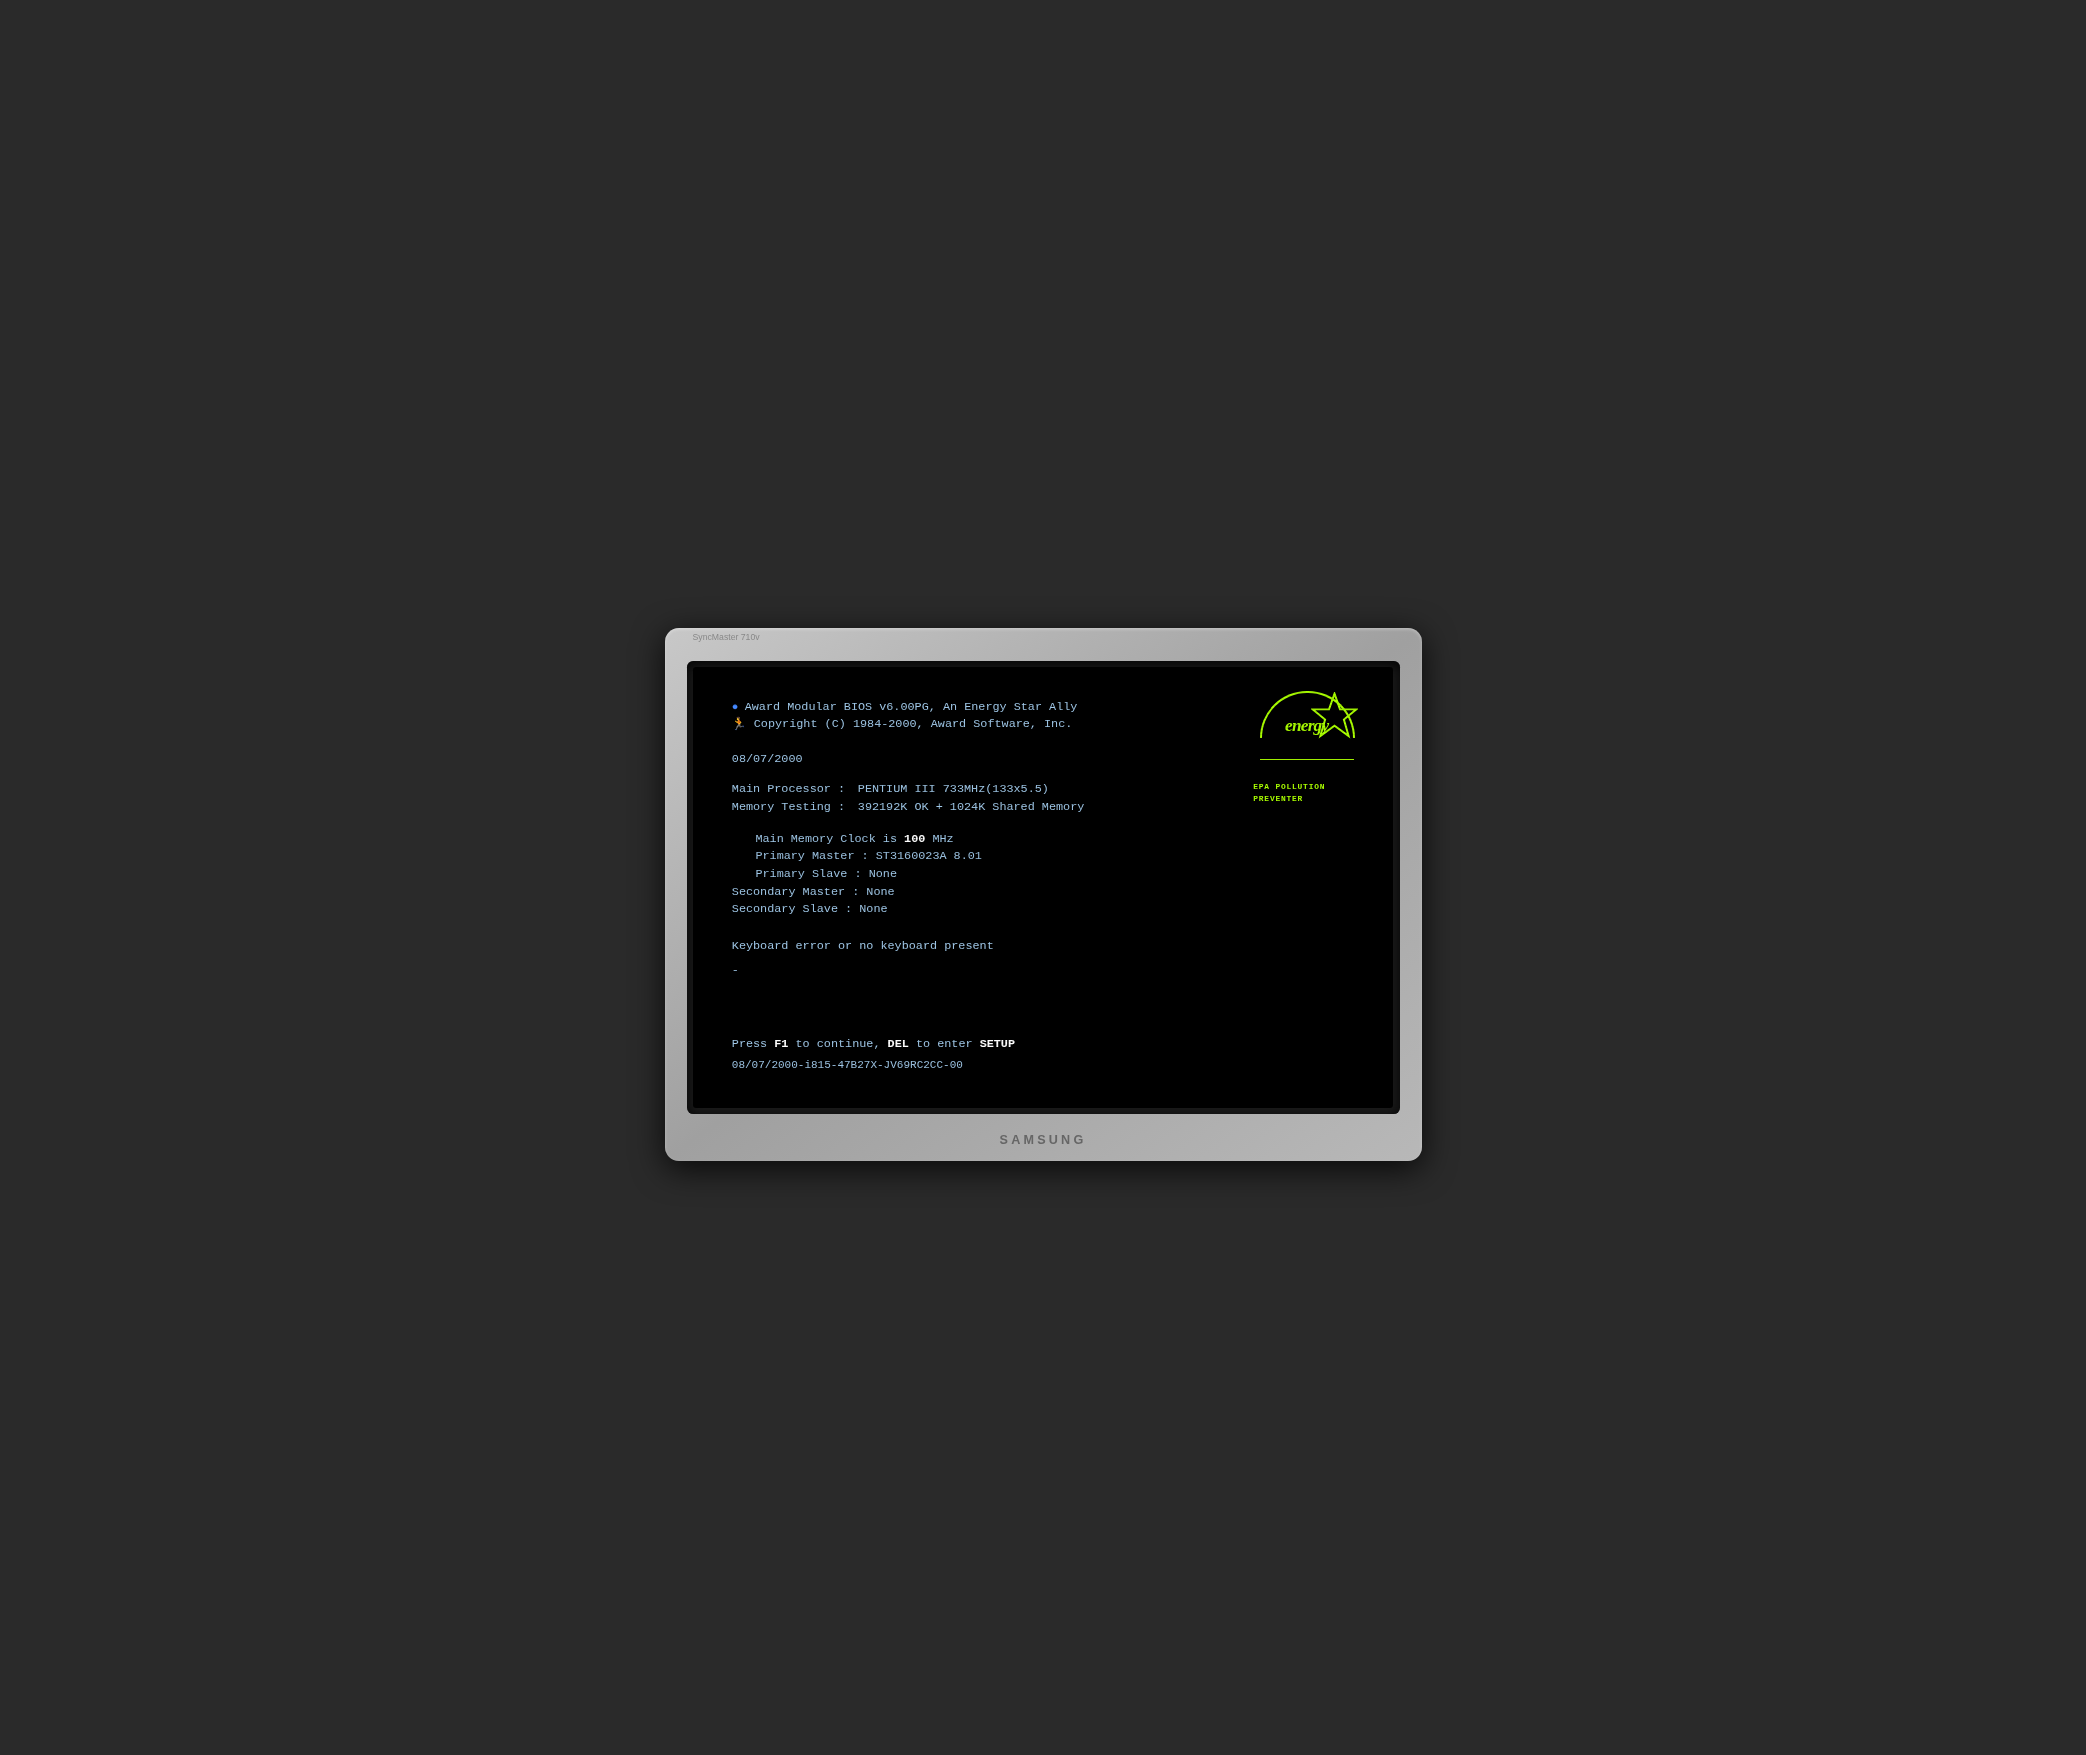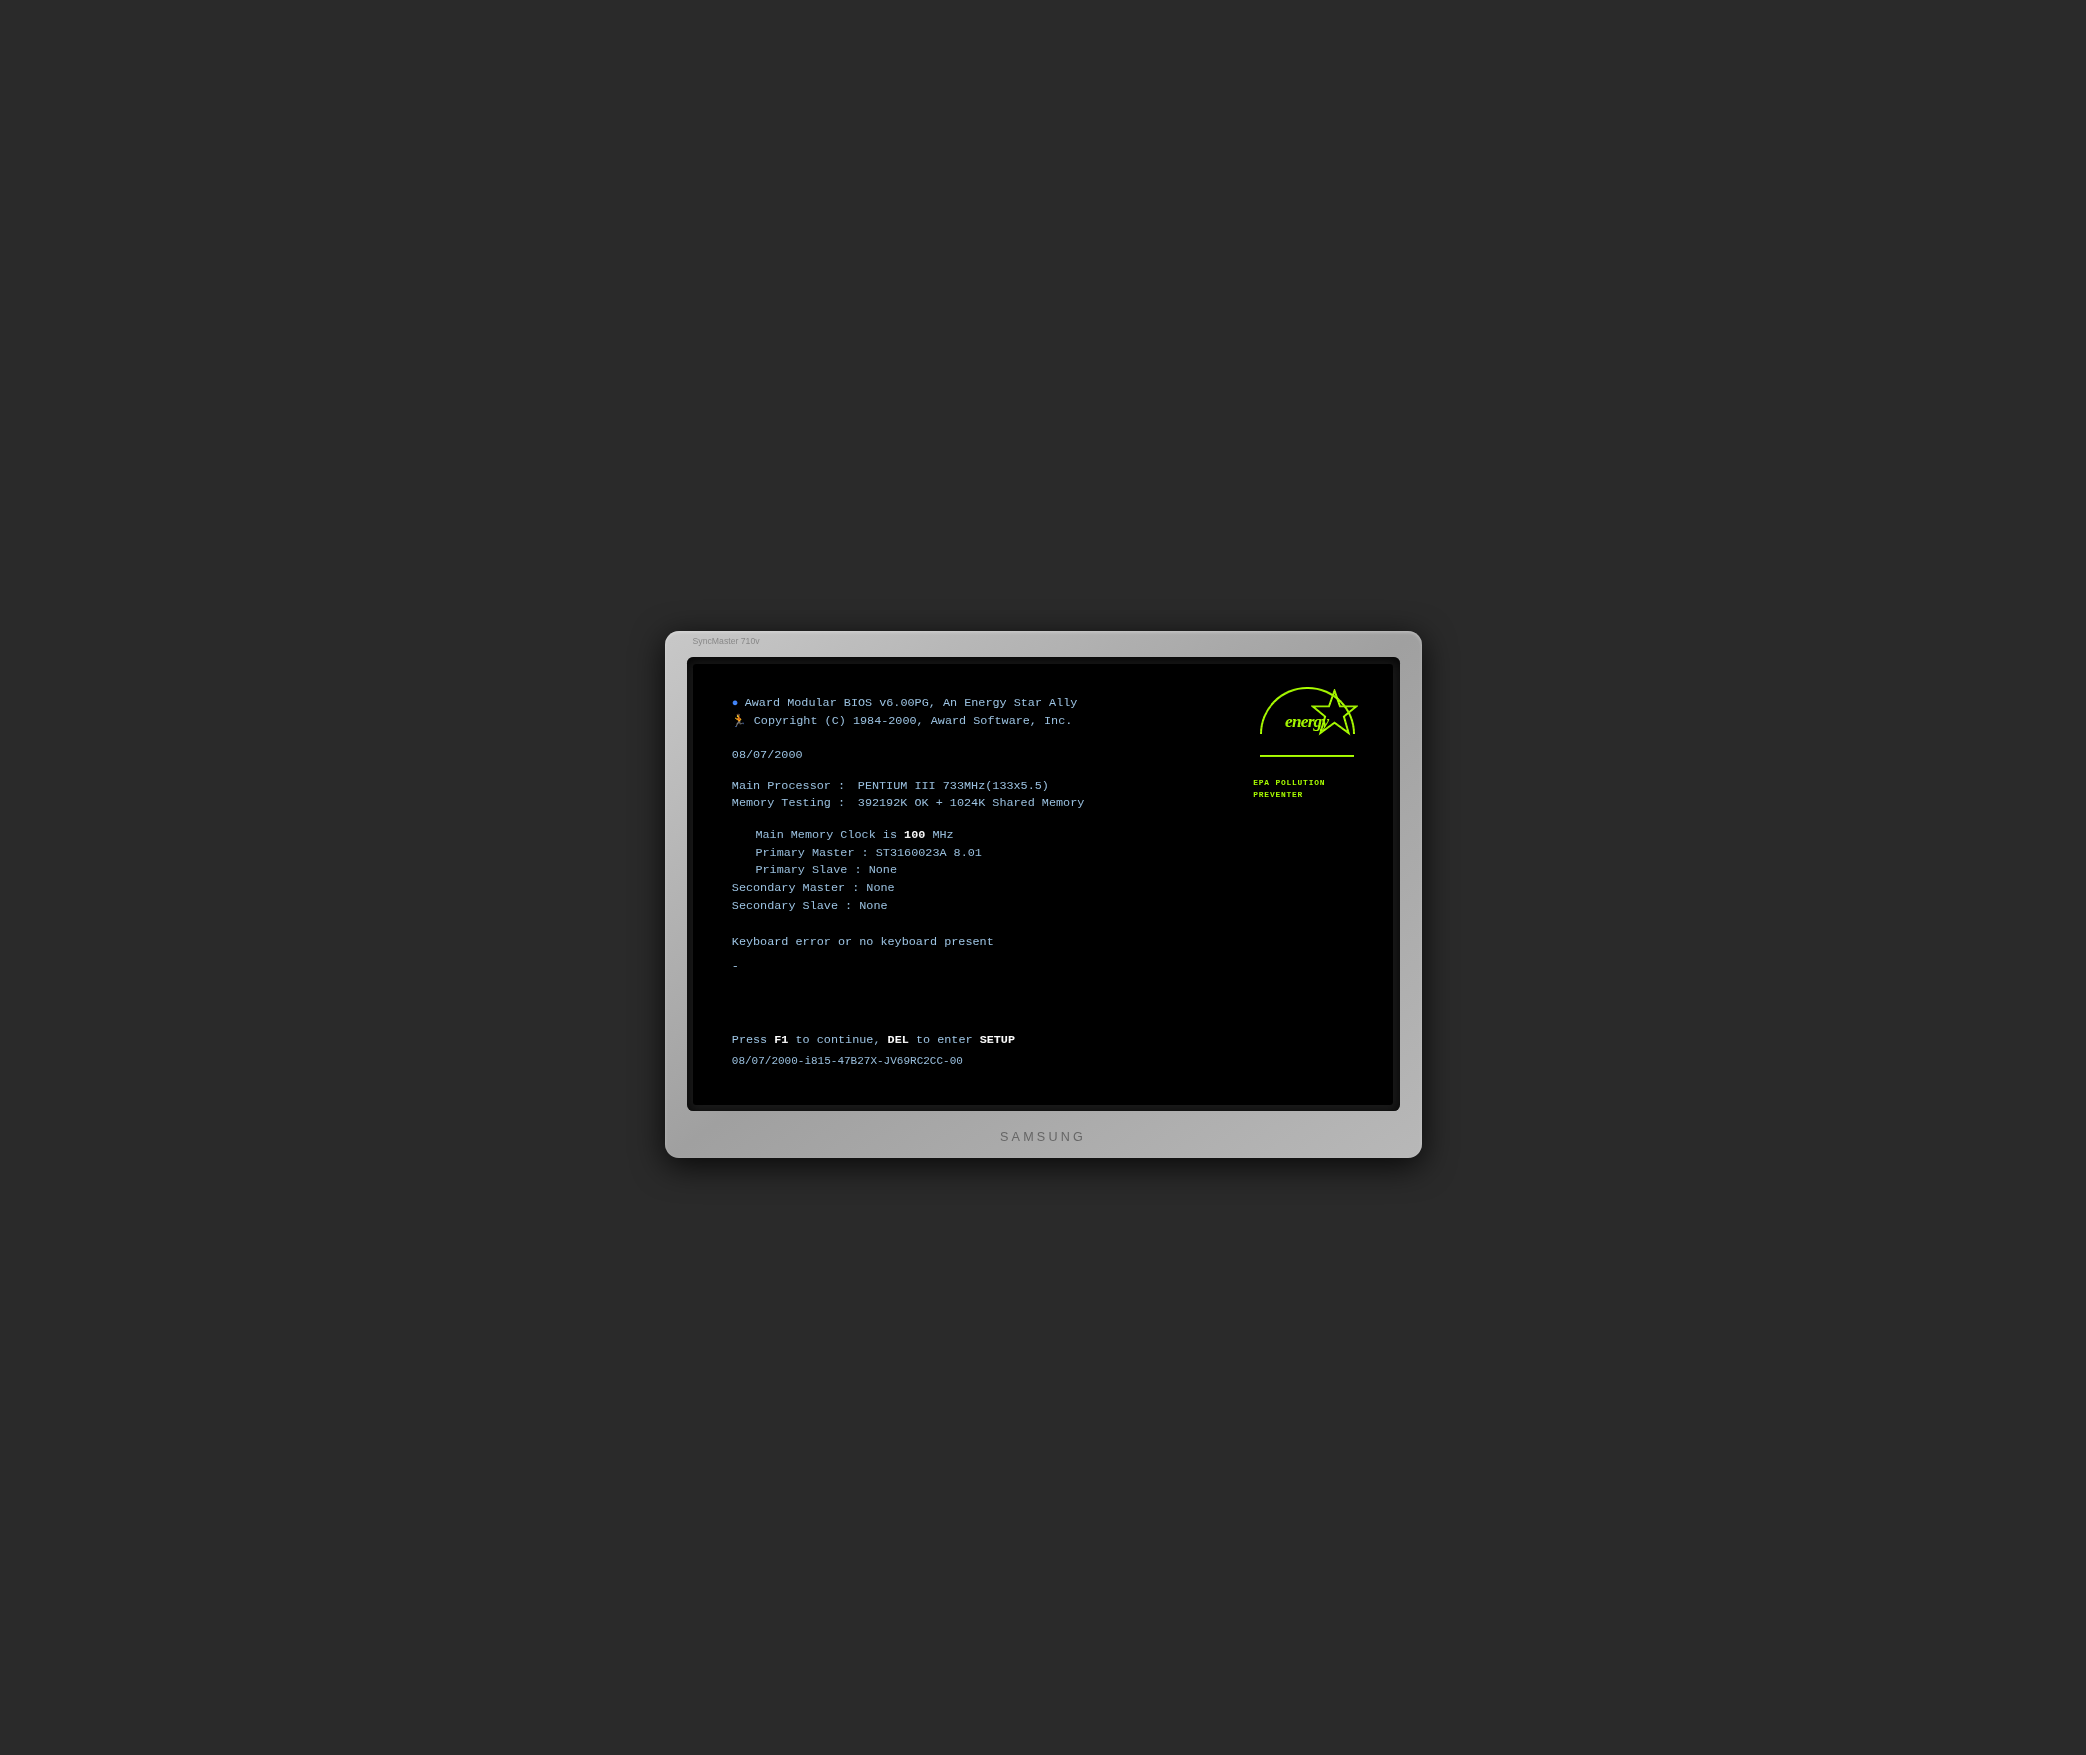--- a/index.html
+++ b/index.html
@@ -13,21 +13,21 @@
       display: flex;
       justify-content: center;
       align-items: center;
       min-height: 100vh;
       font-family: Arial, sans-serif;
     }
 
     .monitor-outer {
       background: linear-gradient(145deg, #c8c8c8, #a0a0a0, #b8b8b8);
       border-radius: 14px;
-      padding: 26px 22px 47px 22px;
+      padding: 33px 22px 47px 22px;
       width: 757px;
       box-shadow: 0 7.9px 31.5px rgba(0,0,0,0.8), inset 0 1.6px 3.2px rgba(255,255,255,0.3);
       position: relative;
       margin-top: 34px;
     }
 
     .monitor-inner-bezel {
       background: #1a1a1a;
       border-radius: 6.3px;
       padding: 6.3px;
@@ -63,21 +63,21 @@
       z-index: 10;
     }
 
     .monitor-label {
       position: absolute;
       bottom: 14px;
       left: 50%;
       transform: translateX(-50%);
       color: #666;
       font-size: 12.6px;
-      font-weight: normal;
+      font-weight: bold;
       letter-spacing: 3.2px;
       font-family: Arial, sans-serif;
     }
 
     .monitor-top-label {
       position: absolute;
       top: 4.7px;
       left: 28px;
       color: #888;
       font-size: 8.7px;

